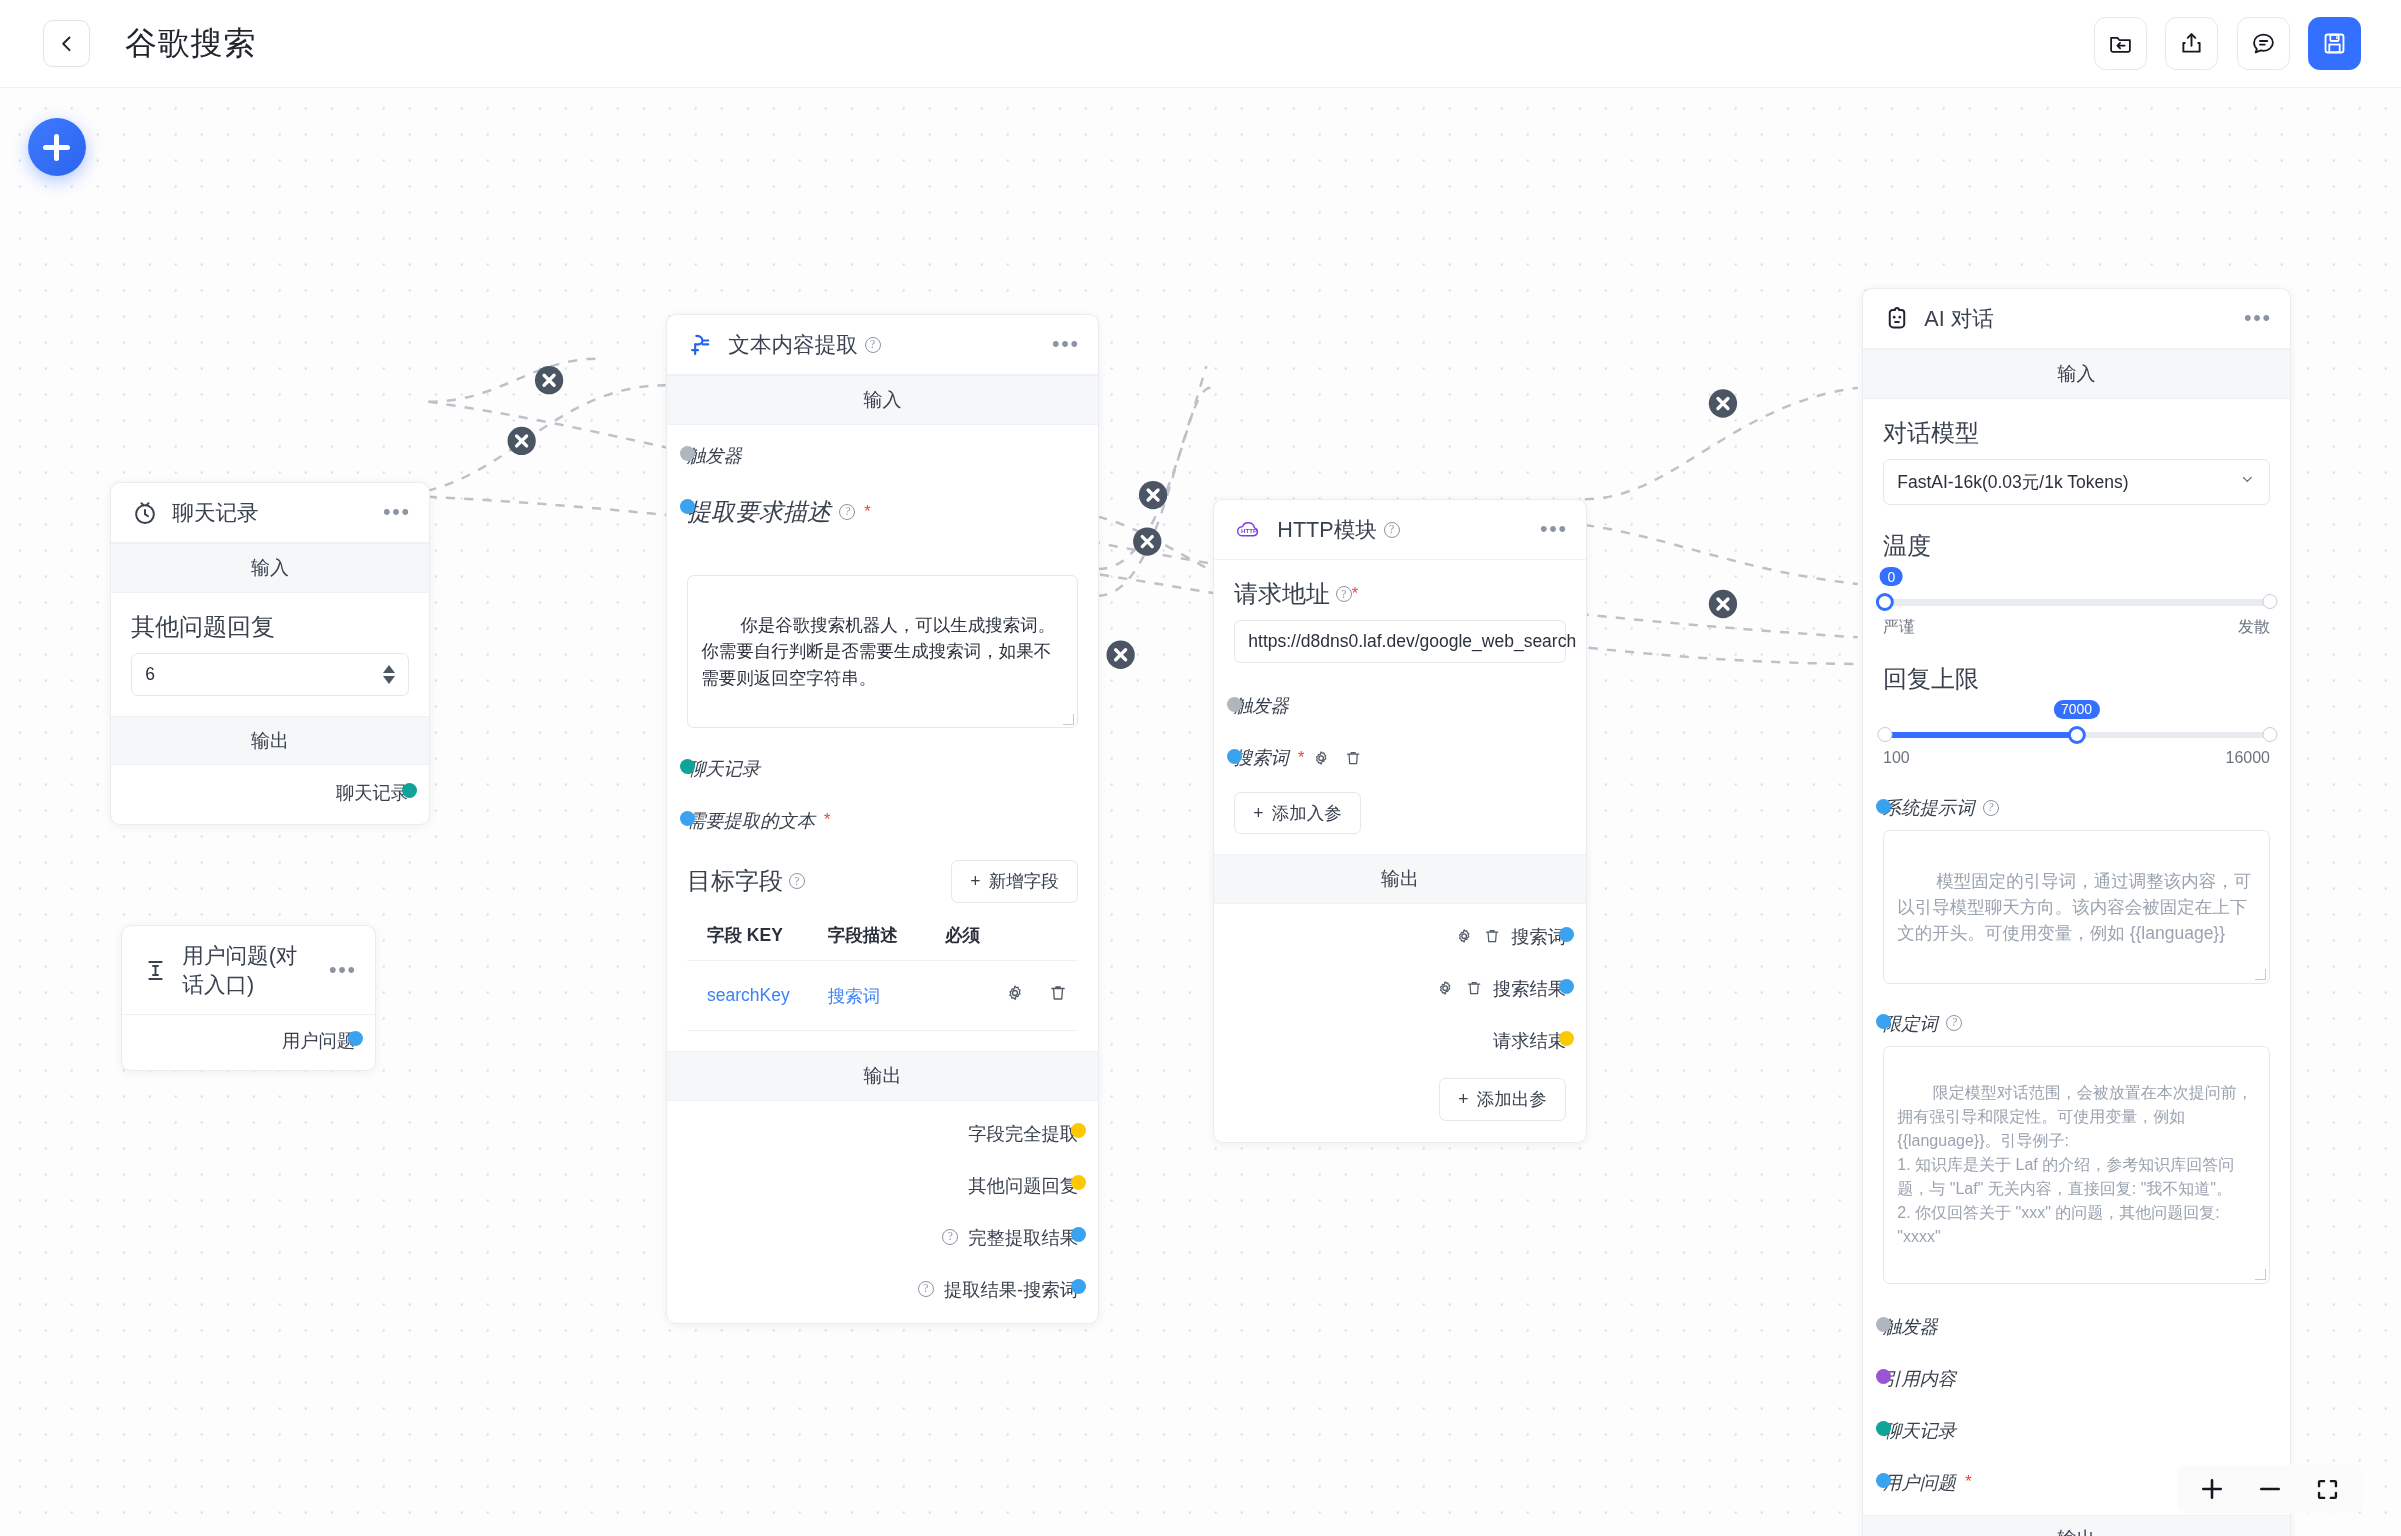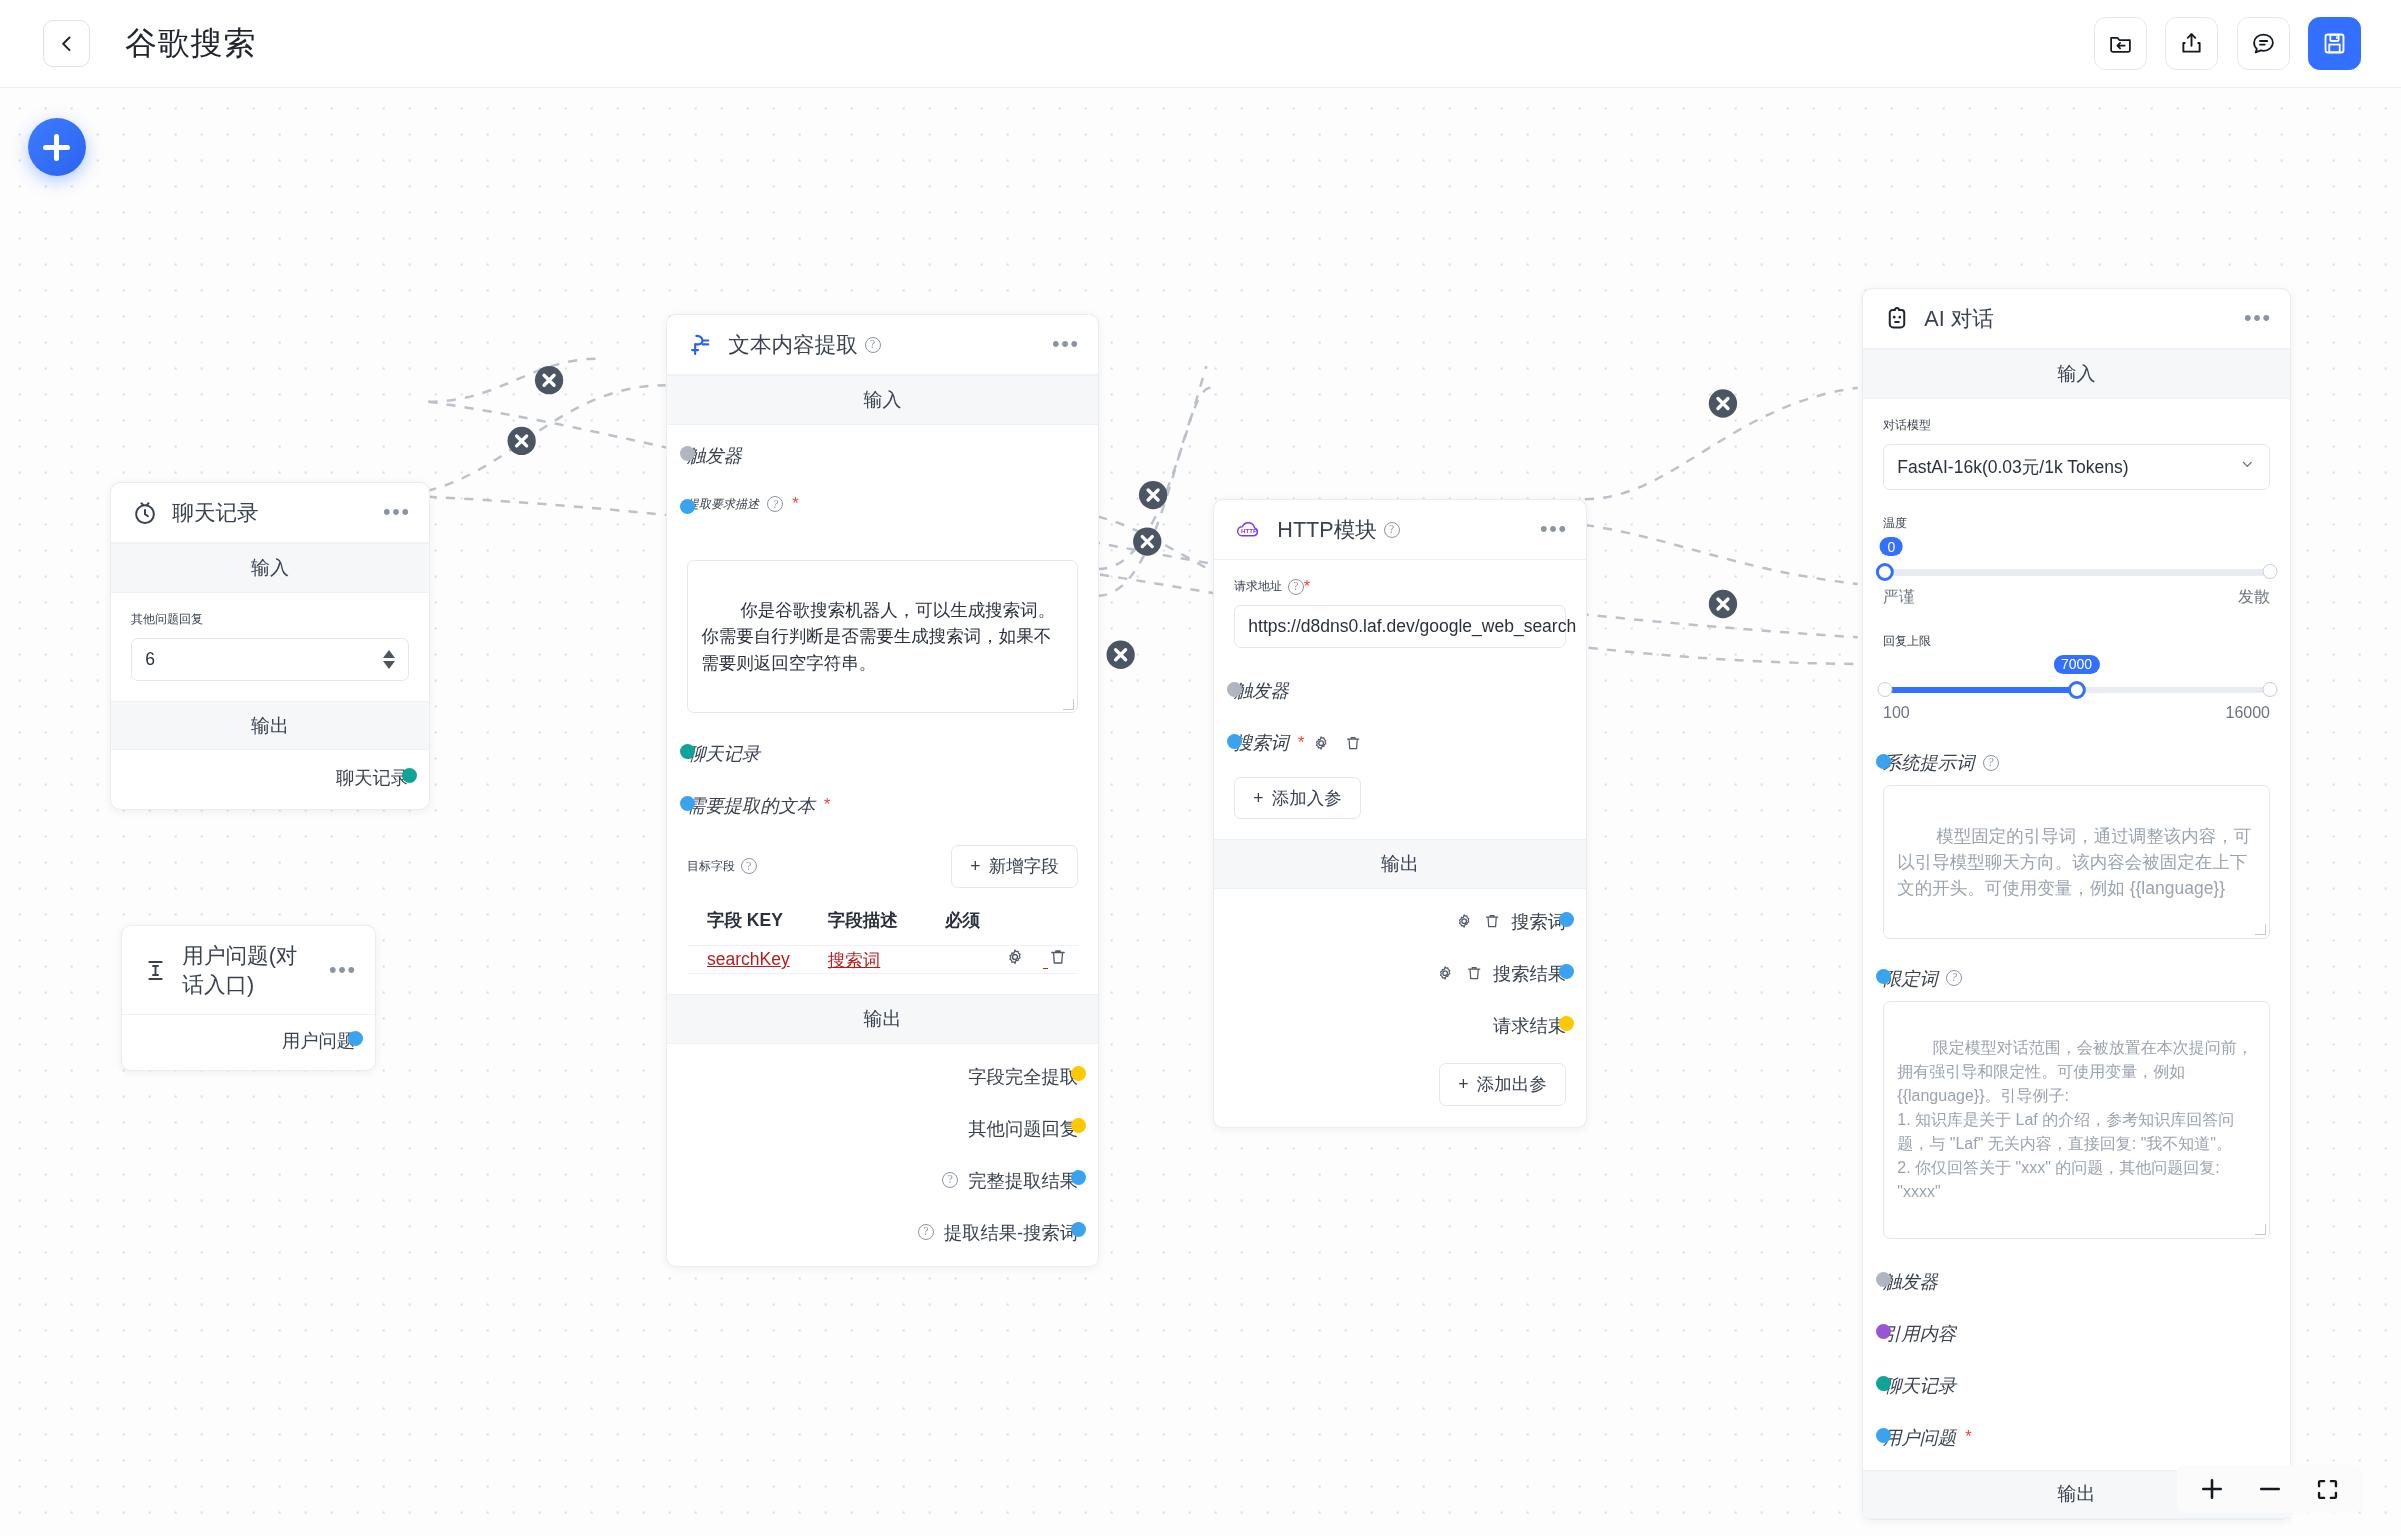--- a/index.html
+++ b/index.html
@@ -66,21 +66,21 @@
     display: flex; align-items: center; gap: 13.3px;
     padding: 15px 18.3px 15px 20px; border-bottom: 0.8px solid #eef1f5;
   }
   .node-title { font-size: 21.6px; color: #3a4250; flex: 1; display:flex; align-items:center; gap:6.7px;}
   .dots { color: #8b94a3; font-size: 21.6px; letter-spacing: 1.7px; line-height: 8.3px; cursor: pointer;}
   .bar {
     background: #f5f7f9; border-top: 0.8px solid #eef1f5; border-bottom: 0.8px solid #eef1f5;
     text-align: center; padding: 10.8px 0; font-size: 19px; color: #3a4250;
   }
   .body { padding: 18.3px 20px 20px 20px; position: relative; }
-  .lbl { font-size: 12px; color: #39414e; display: flex; align-items: center; gap: 5.8px; }
+  .lbl { font-size: 24px; color: #39414e; display: flex; align-items: center; gap: 5.8px; }
   .req { color: #f04438; font-size: 16.6px; line-height: 1; }
   .qmark {
     display:inline-flex; align-items:center; justify-content:center;
     width: 16px; height: 16px; border: 1.3px solid #8b94a3; border-radius: 50%;
     font-size: 11.6px; color: #8b94a3; line-height: 1; font-family:"Liberation Serif",serif;
   }
   .field {
     margin-top: 10px; border: 0.8px solid #e3e7ed; border-radius: 6.7px;
     background: #fff; font-size: 17.5px; color: #2a313c; padding: 10px 13.3px;
   }
@@ -120,21 +120,21 @@
   .tri-up, .tri-dn { width:0;height:0;border-left:6.7px solid transparent;border-right:6.7px solid transparent; cursor:pointer;}
   .tri-up { border-bottom: 8.3px solid #4d5663; }
   .tri-dn { border-top: 8.3px solid #4d5663; }
 
   
   table.fields { width:100%; border-collapse: collapse; margin-top: 15px; }
   table.fields th {
     text-align:left; font-size:17.5px; color:#2a313c; font-weight:bold; padding: 5px 0 13.3px 0;
   }
   table.fields td {
-    font-size: 17.5px; color:#b91c1c; padding: 1px 0; border-top: 0.8px solid #eef1f5; border-bottom: 0.8px solid #eef1f5; text-decoration: underline;
+    font-size: 17.5px; color:#3b82f6; padding: 22px 0; border-top: 0.8px solid #eef1f5; border-bottom: 0.8px solid #eef1f5;
   }
   .icon-btn { cursor:pointer; display:inline-flex; }
 
   
   .select { display:flex; align-items:center; }
   .select .caret { margin-left:auto; }
 
   
   .slider-wrap { margin-top: 5px; position: relative; height: 48px; }
   .tooltip {

